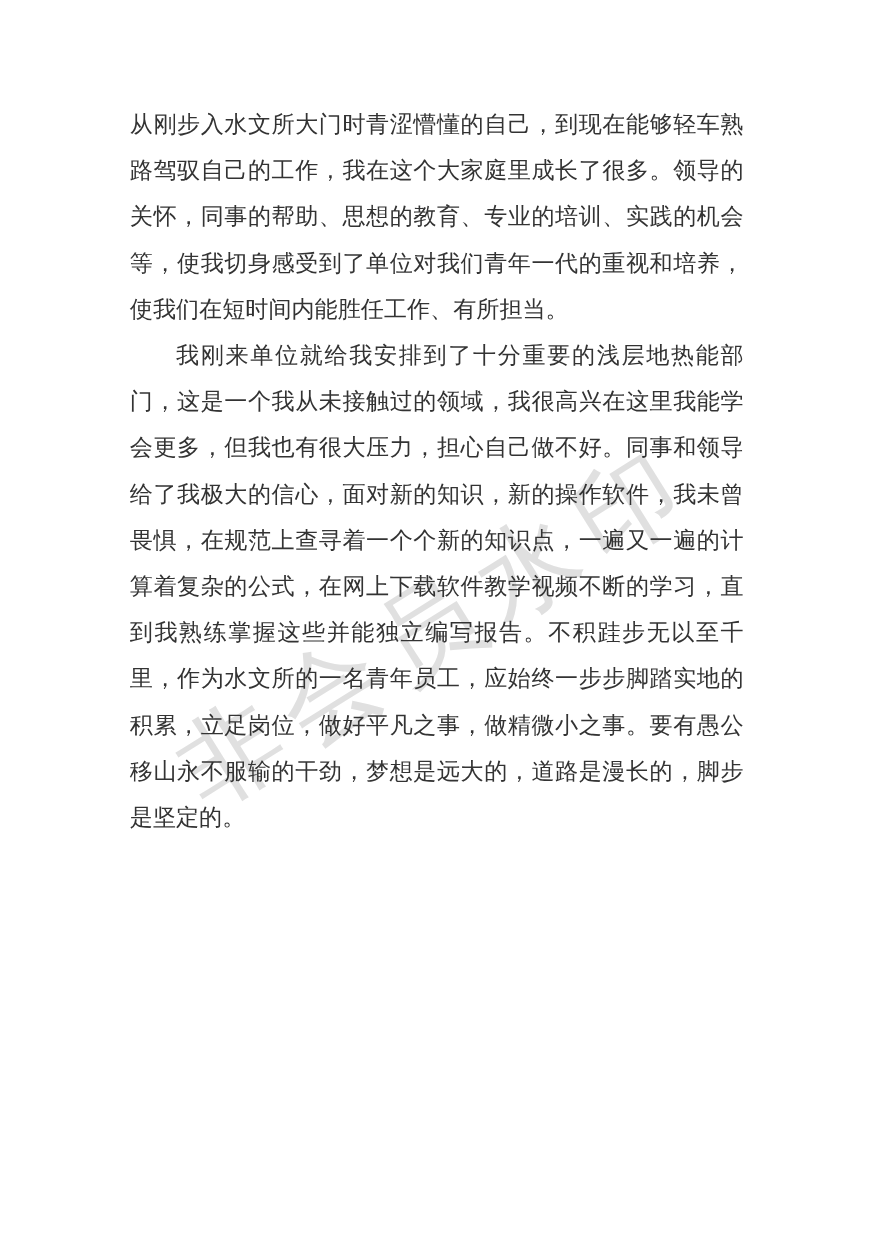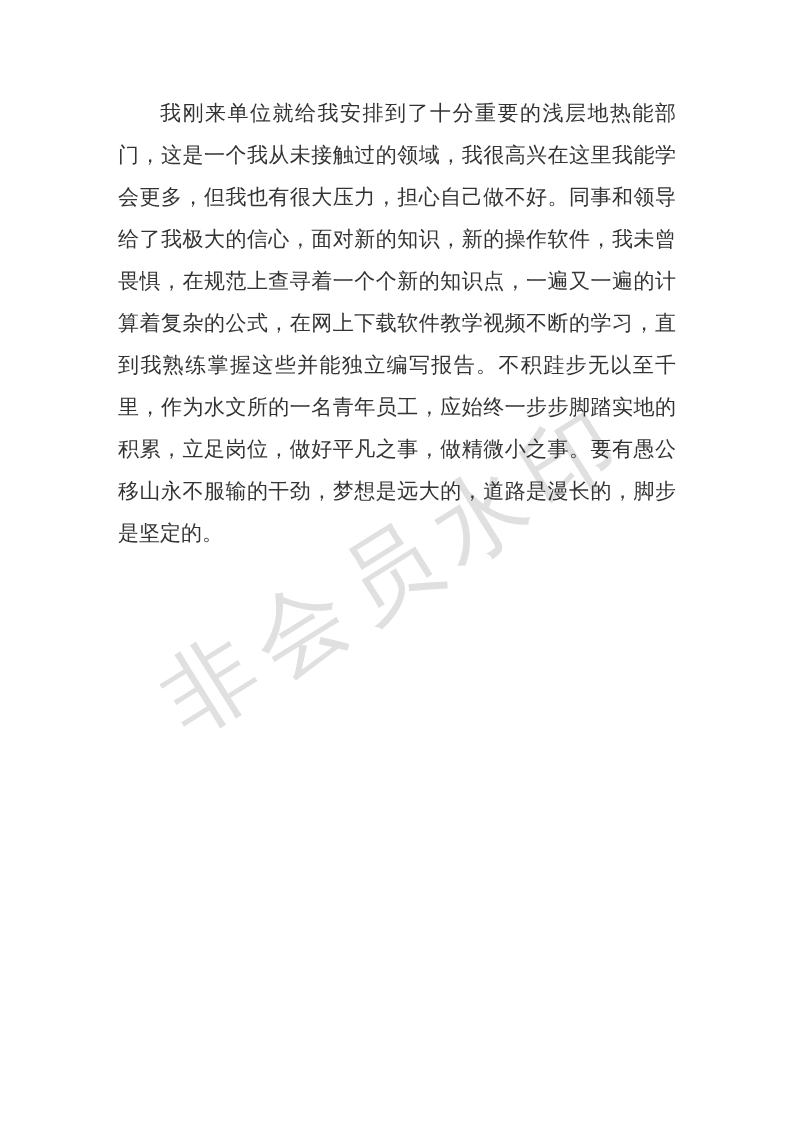--- a/index.html
+++ b/index.html
@@ -52,15 +52,16 @@
   .para.indent {
     text-indent: 2em;
   }
 </style>
 </head>
 <body>
 
 <div class="page" style="background: rgb(255, 255, 255);">
   <div class="watermark" style="color: rgb(224, 224, 224);">非会员水印</div>
   <div class="content">
+    <p class="para" style="color: rgb(51, 51, 51);">从刚步入水文所大门时青涩懵懂的自己，到现在能够轻车熟路驾驭自己的工作，我在这个大家庭里成长了很多。领导的关怀，同事的帮助、思想的教育、专业的培训、实践的机会等，使我切身感受到了单位对我们青年一代的重视和培养，使我们在短时间内能胜任工作、有所担当。</p>
     <p class="para indent" style="color: rgb(51, 51, 51);">我刚来单位就给我安排到了十分重要的浅层地热能部门，这是一个我从未接触过的领域，我很高兴在这里我能学会更多，但我也有很大压力，担心自己做不好。同事和领导给了我极大的信心，面对新的知识，新的操作软件，我未曾畏惧，在规范上查寻着一个个新的知识点，一遍又一遍的计算着复杂的公式，在网上下载软件教学视频不断的学习，直到我熟练掌握这些并能独立编写报告。不积跬步无以至千里，作为水文所的一名青年员工，应始终一步步脚踏实地的积累，立足岗位，做好平凡之事，做精微小之事。要有愚公移山永不服输的干劲，梦想是远大的，道路是漫长的，脚步是坚定的。</p>
   </div>
 </div>
 
 </body></html>

